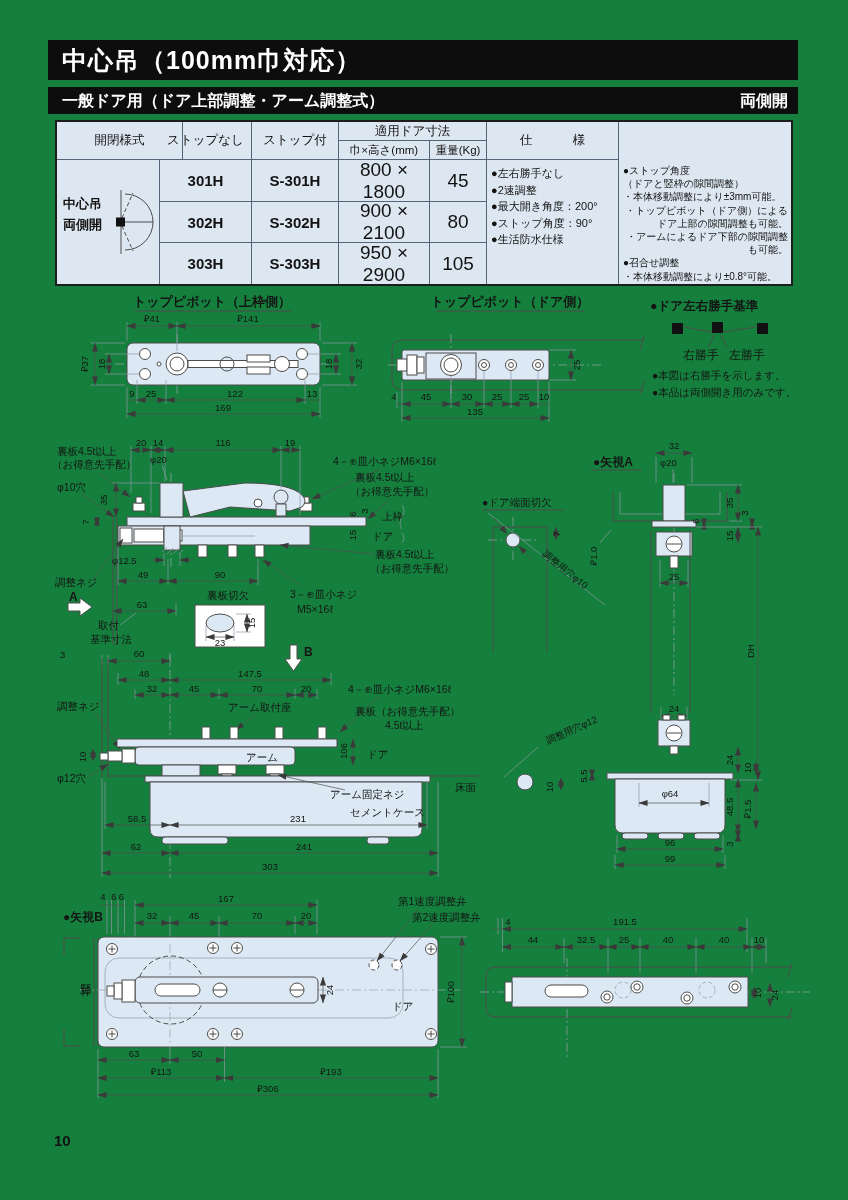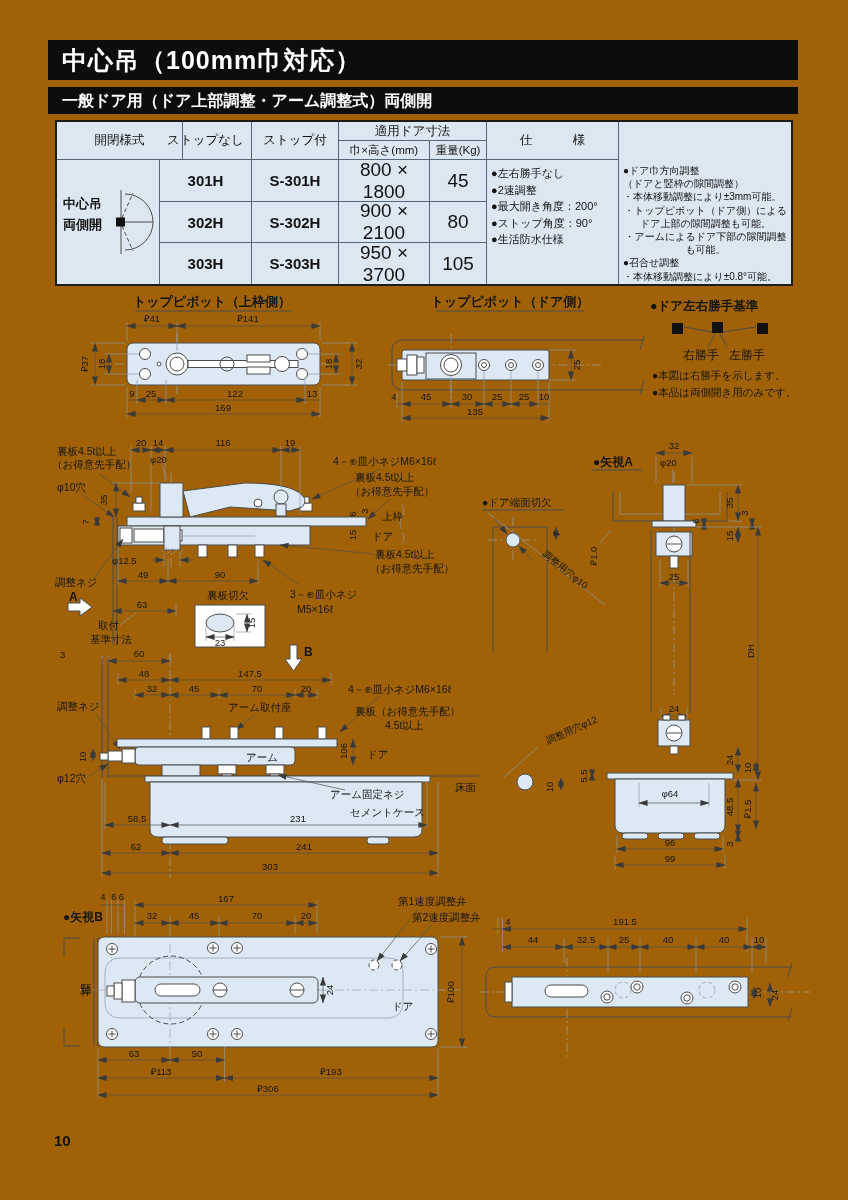--- a/index.html
+++ b/index.html
@@ -1,27 +1,27 @@
 <!DOCTYPE html>
 <html><head>
 <meta charset="utf-8">
 <style>
   html,body{margin:0;padding:0;background:#e9e9e9}
-  #page{position:relative;width:848px;height:1200px;background:#a16207;font-family:"Liberation Sans","DejaVu Sans",sans-serif;color:#121212;overflow:hidden}
+  #page{position:relative;width:848px;height:1200px;background:#15803d;font-family:"Liberation Sans","DejaVu Sans",sans-serif;color:#121212;overflow:hidden}
   .abs{position:absolute}
   
   .bar1{left:48px;top:40px;width:750px;height:40px;background:#0d0d0d;color:#fff;font-size:25px;font-weight:700;line-height:40px;padding-left:14px;box-sizing:border-box;letter-spacing:1px}
-  .bar2{left:48px;top:87px;width:750px;height:27px;background:#0d0d0d;color:#fff;font-size:16px;font-weight:700;line-height:27px;padding:0 10px 0 14px;box-sizing:border-box;display:flex;justify-content:flex-start}
+  .bar2{left:48px;top:87px;width:750px;height:27px;background:#0d0d0d;color:#fff;font-size:16px;font-weight:700;line-height:27px;padding:0 10px 0 14px;box-sizing:border-box;display:flex;justify-content:space-between}
   
   #tbl{left:55px;top:120px;width:738px;height:166px;background:#dde7f2;border:2px solid #1c1c1c;box-sizing:border-box}
   .cell{position:absolute;box-sizing:border-box;border-right:1px solid #55657a;border-bottom:1px solid #55657a;display:flex;align-items:center;justify-content:center;text-align:center}
   .hd{font-size:12.5px}
   .mono{font-size:15px;font-weight:700}
   .val{font-size:19px}
-  .left{justify-content:flex-start;align-items:flex-start;text-align:center}
+  .left{justify-content:flex-start;align-items:flex-start;text-align:right}
   .speclist{font-size:11px;line-height:1.5;padding:5px 4px}
   .adjlist{font-size:10px;line-height:1.32;padding:4px 3px 0 4px}
   .modecell{font-size:13px;font-weight:700;line-height:1.6}
   svg{position:absolute;overflow:visible}
   .t{font:9.5px "Liberation Sans",sans-serif;fill:#141414}
   .lb{font:10.5px "Liberation Sans",sans-serif;fill:#141414}
   .ttl{font:700 13px "Liberation Sans",sans-serif;fill:#141414}
   .s{stroke:#4c4c4c;fill:none;stroke-width:1}
   .sf{stroke:#4c4c4c;fill:#dce8f4;stroke-width:1}
   .sw{stroke:#4c4c4c;fill:#fff;stroke-width:1}
@@ -80,32 +80,32 @@
     <div class="cell val" style="left:282px;top:38px;width:91px;height:42px">800 × 1800</div>
     <div class="cell val" style="left:373px;top:38px;width:57px;height:42px">45</div>
 
     <div class="cell mono" style="left:103px;top:80px;width:92px;height:41px">302H</div>
     <div class="cell mono" style="left:195px;top:80px;width:87px;height:41px">S-302H</div>
     <div class="cell val" style="left:282px;top:80px;width:91px;height:41px">900 × 2100</div>
     <div class="cell val" style="left:373px;top:80px;width:57px;height:41px">80</div>
 
     <div class="cell mono" style="left:103px;top:121px;width:92px;height:41px;border-bottom:none">303H</div>
     <div class="cell mono" style="left:195px;top:121px;width:87px;height:41px;border-bottom:none">S-303H</div>
-    <div class="cell val" style="left:282px;top:121px;width:91px;height:41px;border-bottom:none">950 × 3700</div>
+    <div class="cell val" style="left:282px;top:121px;width:91px;height:41px;border-bottom:none">950 × 2900</div>
     <div class="cell val" style="left:373px;top:121px;width:57px;height:41px;border-bottom:none">105</div>
 
     <div class="cell left speclist" style="left:430px;top:38px;width:132px;height:124px;border-bottom:none;flex-direction:column">
       <div>●左右勝手なし</div>
       <div>●2速調整</div>
       <div>●最大開き角度：200°</div>
       <div>●ストップ角度：90°</div>
       <div>●生活防水仕様</div>
     </div>
     <div class="cell left adjlist" style="left:562px;top:38px;width:172px;height:124px;border-right:none;border-bottom:none;flex-direction:column">
-      <div>●ドア巾方向調整</div>
+      <div>●ストップ角度</div>
       <div>（ドアと竪枠の隙間調整）</div>
       <div>・本体移動調整により±3mm可能。</div>
       <div>・トップピボット（ドア側）によるドア上部の隙間調整も可能。</div>
       <div>・アームによるドア下部の隙間調整も可能。</div>
       <div>●召合せ調整</div>
       <div>・本体移動調整により±0.8°可能。</div>
     </div>
   </div>
 
   <svg style="left:55px;top:292px" width="330" height="142" viewBox="0 0 330 142">

